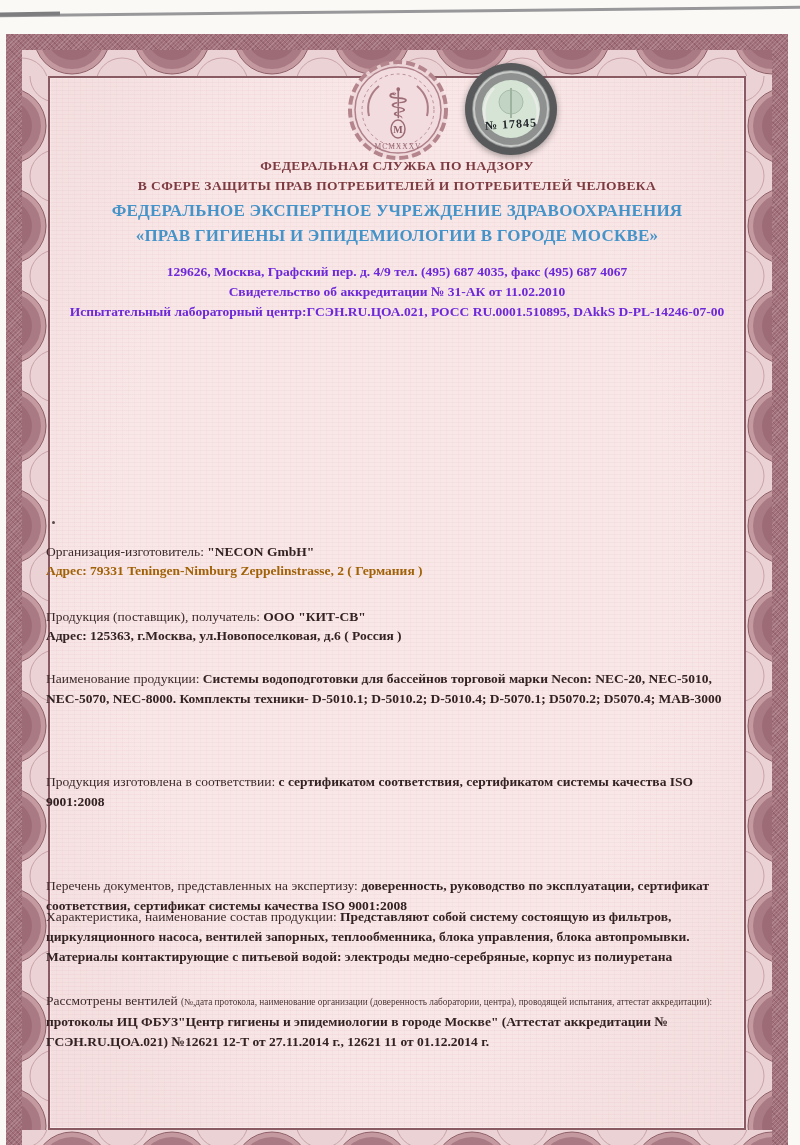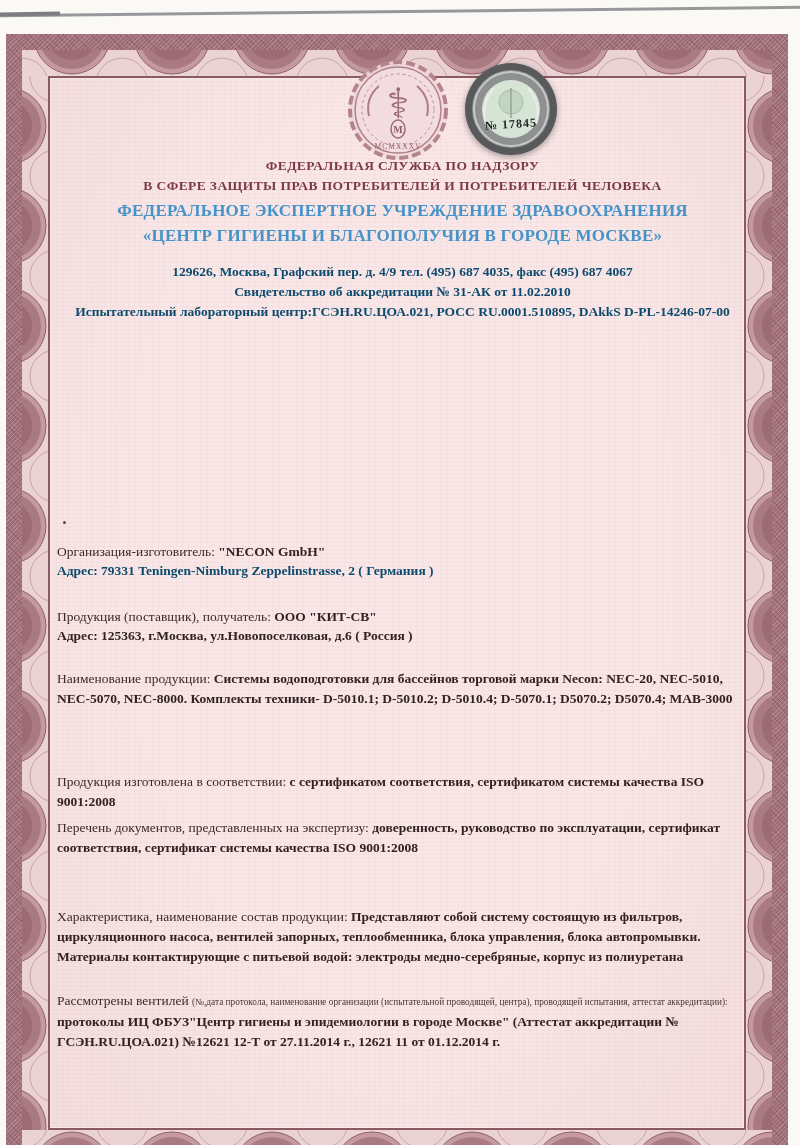--- a/index.html
+++ b/index.html
@@ -1,21 +1,21 @@
 <!DOCTYPE html>
 <html><head>
 <meta charset="utf-8">
 <style>
   html,body{margin:0;padding:0;}
   body{
     width:800px;height:1145px;position:relative;overflow:hidden;
     background:#faf9f6;
     font-family:"Liberation Serif","DejaVu Serif",serif;
   }
-  .abs{position:absolute;margin-left:11px;}
+  .abs{position:absolute;}
   
   .scanline{position:absolute;left:-10px;top:10px;width:830px;height:3px;background:#98989a;transform:rotate(-0.6deg);z-index:0;}
   .scanline2{position:absolute;left:0;top:12px;width:60px;height:4px;background:#7d7d80;transform:rotate(-1deg);z-index:0;}
 
   
   .doc{position:absolute;left:6px;top:34px;width:782px;height:1138px;z-index:1;}
   .band-outer{
     position:absolute;inset:0;
     background-color:#a1707a;
     background-image:
@@ -39,21 +39,21 @@
     background-image:
       repeating-linear-gradient(180deg, rgba(186,120,130,0.06) 0 1px, rgba(186,120,130,0) 1px 4px),
       repeating-linear-gradient(90deg, rgba(186,120,130,0.04) 0 1px, rgba(186,120,130,0) 1px 6px);
   }
 
   
   .ctr{left:50px;right:56px;text-align:center;}
   .t{color:#3c2929;z-index:5;}
   .hdr-red{font-size:13.5px;font-weight:bold;color:#7d3b41;letter-spacing:.4px;}
   .hdr-blue{font-size:17px;font-weight:bold;color:#4493c9;letter-spacing:.2px;}
-  .addr{font-size:13.5px;font-weight:bold;color:#0c4a6e;}
+  .addr{font-size:13.5px;font-weight:bold;color:#6d28d9;}
   .line1{top:158px;} .line2{top:178px;}
   .org1{top:201px;} .org2{top:226px;}
   .addr1{top:264px;} .addr2{top:284px;} .addr3{top:304px;}
   .title-main{top:343px;font-size:27px;font-weight:bold;color:#4193ce;letter-spacing:1px;}
   .sub{font-size:15px;font-weight:bold;color:#392626;}
   .sub1{top:391px;} .sub2{top:413px;} .sub3{top:435px;}
 
   .lbl{font-size:13px;color:#4a3434;}
   .val{font-size:13.5px;font-weight:bold;color:#332222;}
   .no-label{left:168px;top:473px;}
@@ -63,25 +63,25 @@
   .date-value{left:513px;top:470px;}
   .date-line{left:464px;top:492px;width:196px;height:1px;background:#bf9a9a;}
   .app-label{left:46px;top:501px;}
   .app-value{left:187px;top:499px;}
   .from-label{left:492px;top:501px;}
   .from-value{left:514px;top:499px;}
 
   .para{left:46px;width:698px;font-size:13.5px;line-height:20px;color:#3c2929;z-index:5;}
   .para .plabel{font-weight:normal;}
   .para .pvalue{font-weight:bold;color:#332222;}
-  .manu{top:542px;} .manu-addr{top:561px;font-weight:bold;color:#0c4a6e;}
+  .manu{top:542px;} .manu-addr{top:561px;font-weight:bold;color:#a16207;}
   .imp{top:607px;}  .imp-addr{top:626px;font-weight:bold;color:#332222;}
   .prod{top:669px;}
   .conf{top:772px;}
-  .docs{top:818px;}
+  .docs{top:876px;}
   .chars{top:907px;}
   .prot{top:991px;}
   .note{font-size:9.3px;font-weight:normal;color:#4a3434;}
 
   .serial{top:1080px;font-size:20px;color:#b5524c;letter-spacing:2.5px;font-weight:normal;}
   .speck{left:52px;top:521px;width:3px;height:3px;background:#5a4a4a;border-radius:50%;z-index:5;}
 
   .seal{position:absolute;z-index:6;}
   .seal-left{left:345px;top:60px;width:106px;height:100px;}
   .seal-right{left:464px;top:62px;width:94px;height:94px;filter:drop-shadow(0 2px 3px rgba(0,0,0,0.35));}
@@ -186,21 +186,21 @@
   <path d="M22,62 Q16,42 30,26" fill="none" stroke="#e9ebe7" stroke-width="2.5"></path>
   <path d="M72,62 Q78,42 64,26" fill="none" stroke="#e9ebe7" stroke-width="2.5"></path>
   <circle cx="47" cy="40" r="12" fill="#c2d4c4" stroke="#a9bcab" stroke-width="1"></circle>
   <rect x="46" y="26" width="2" height="30" fill="#9fb3a1"></rect>
   <text x="47" y="66" text-anchor="middle" font-size="12" font-weight="bold" letter-spacing="1" fill="#23272b" transform="rotate(-4 47 62)">№ 17845</text>
 </svg>
 
 <div class="abs ctr t hdr-red line1">ФЕДЕРАЛЬНАЯ СЛУЖБА ПО НАДЗОРУ</div>
 <div class="abs ctr t hdr-red line2">В СФЕРЕ ЗАЩИТЫ ПРАВ ПОТРЕБИТЕЛЕЙ И ПОТРЕБИТЕЛЕЙ  ЧЕЛОВЕКА</div>
 <div class="abs ctr t hdr-blue org1">ФЕДЕРАЛЬНОЕ ЭКСПЕРТНОЕ УЧРЕЖДЕНИЕ ЗДРАВООХРАНЕНИЯ</div>
-<div class="abs ctr t hdr-blue org2">«ЦЕНТР ГИГИЕНЫ И БЛАГОПОЛУЧИЯ В ГОРОДЕ МОСКВЕ»</div>
+<div class="abs ctr t hdr-blue org2">«ПРАВ ГИГИЕНЫ И ЭПИДЕМИОЛОГИИ В ГОРОДЕ МОСКВЕ»</div>
 <div class="abs ctr t addr addr1">129626, Москва, Графский пер. д. 4/9 тел. (495) 687 4035, факс (495) 687 4067</div>
 <div class="abs ctr t addr addr2">Свидетельство об аккредитации № 31-АК от 11.02.2010</div>
 <div class="abs ctr t addr addr3">Испытательный лабораторный центр:ГСЭН.RU.ЦОА.021, РОСС RU.0001.510895, DAkkS D-PL-14246-07-00</div>
 
 <div class="abs ctr title-main">ЭКСПЕРТНОЕ ЗАКЛЮЧЕНИЕ</div>
 <div class="abs ctr sub sub1">о  соответствии продукции</div>
 <div class="abs ctr sub sub2">Единым санитарно-эпидемиологическим и гигиеническим требованиям к товарам,</div>
 <div class="abs ctr sub sub3">подлежащим санитарно-эпидемиологическому надзору (контролю)</div>
 
 <span class="abs lbl no-label">№</span>
@@ -242,17 +242,17 @@
   <span class="pvalue">доверенность, руководство по эксплуатации, сертификат соответствия, сертификат системы качества ISO 9001:2008</span>
 </div>
 
 <div class="abs para chars">
   <span class="plabel">Характеристика, наименование состав продукции:</span>
   <span class="pvalue">Представляют собой систему состоящую из фильтров, циркуляционного насоса, вентилей запорных, теплообменника, блока управления, блока автопромывки. Материалы контактирующие с питьевой водой: электроды медно-серебряные, корпус из полиуретана</span>
 </div>
 
 <div class="abs para prot">
   <span class="plabel">Рассмотрены вентилей </span>
-  <span class="note">(№,дата протокола, наименование организации (испытательной проводящей, центра), проводящей испытания, аттестат аккредитации):</span>
+  <span class="note">(№,дата протокола, наименование организации (доверенность лаборатории, центра), проводящей испытания, аттестат аккредитации):</span>
   <span class="pvalue">протоколы ИЦ ФБУЗ"Центр гигиены и эпидемиологии в городе Москве" (Аттестат аккредитации № ГСЭН.RU.ЦОА.021) №12621 12-Т от 27.11.2014 г., 12621 11 от 01.12.2014 г.</span>
 </div>
 
 <div class="abs ctr serial">№059023</div>
 
 </body></html>

